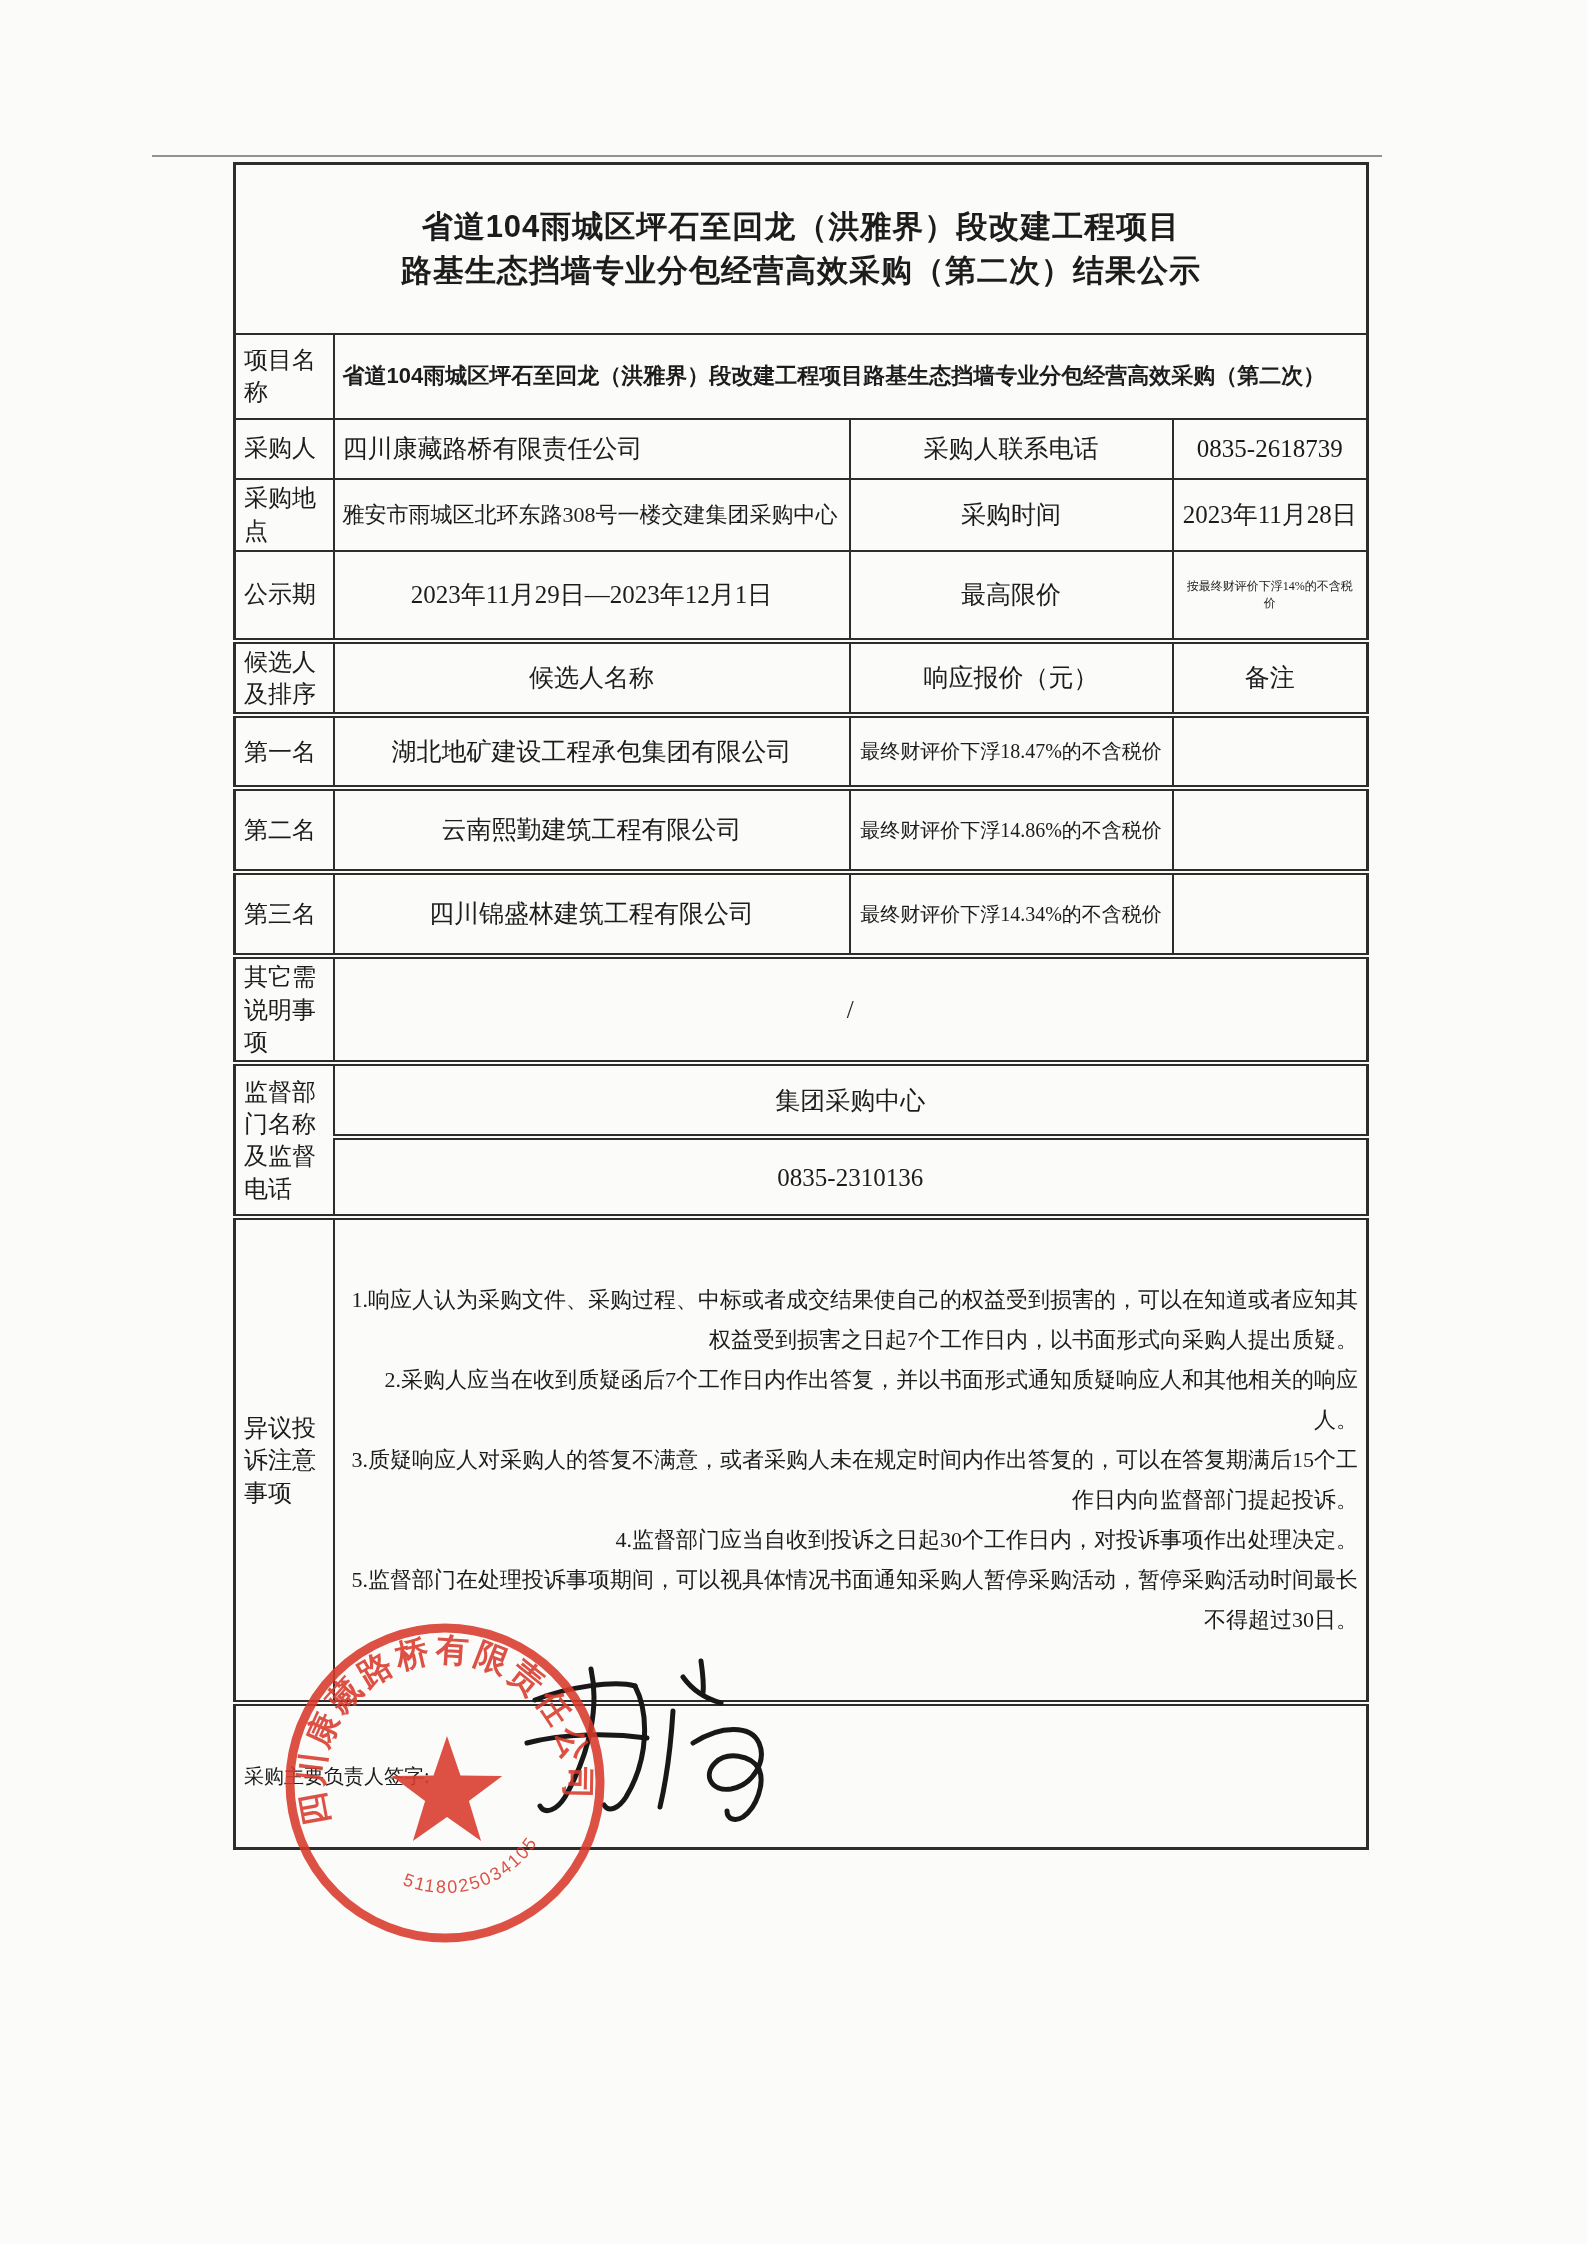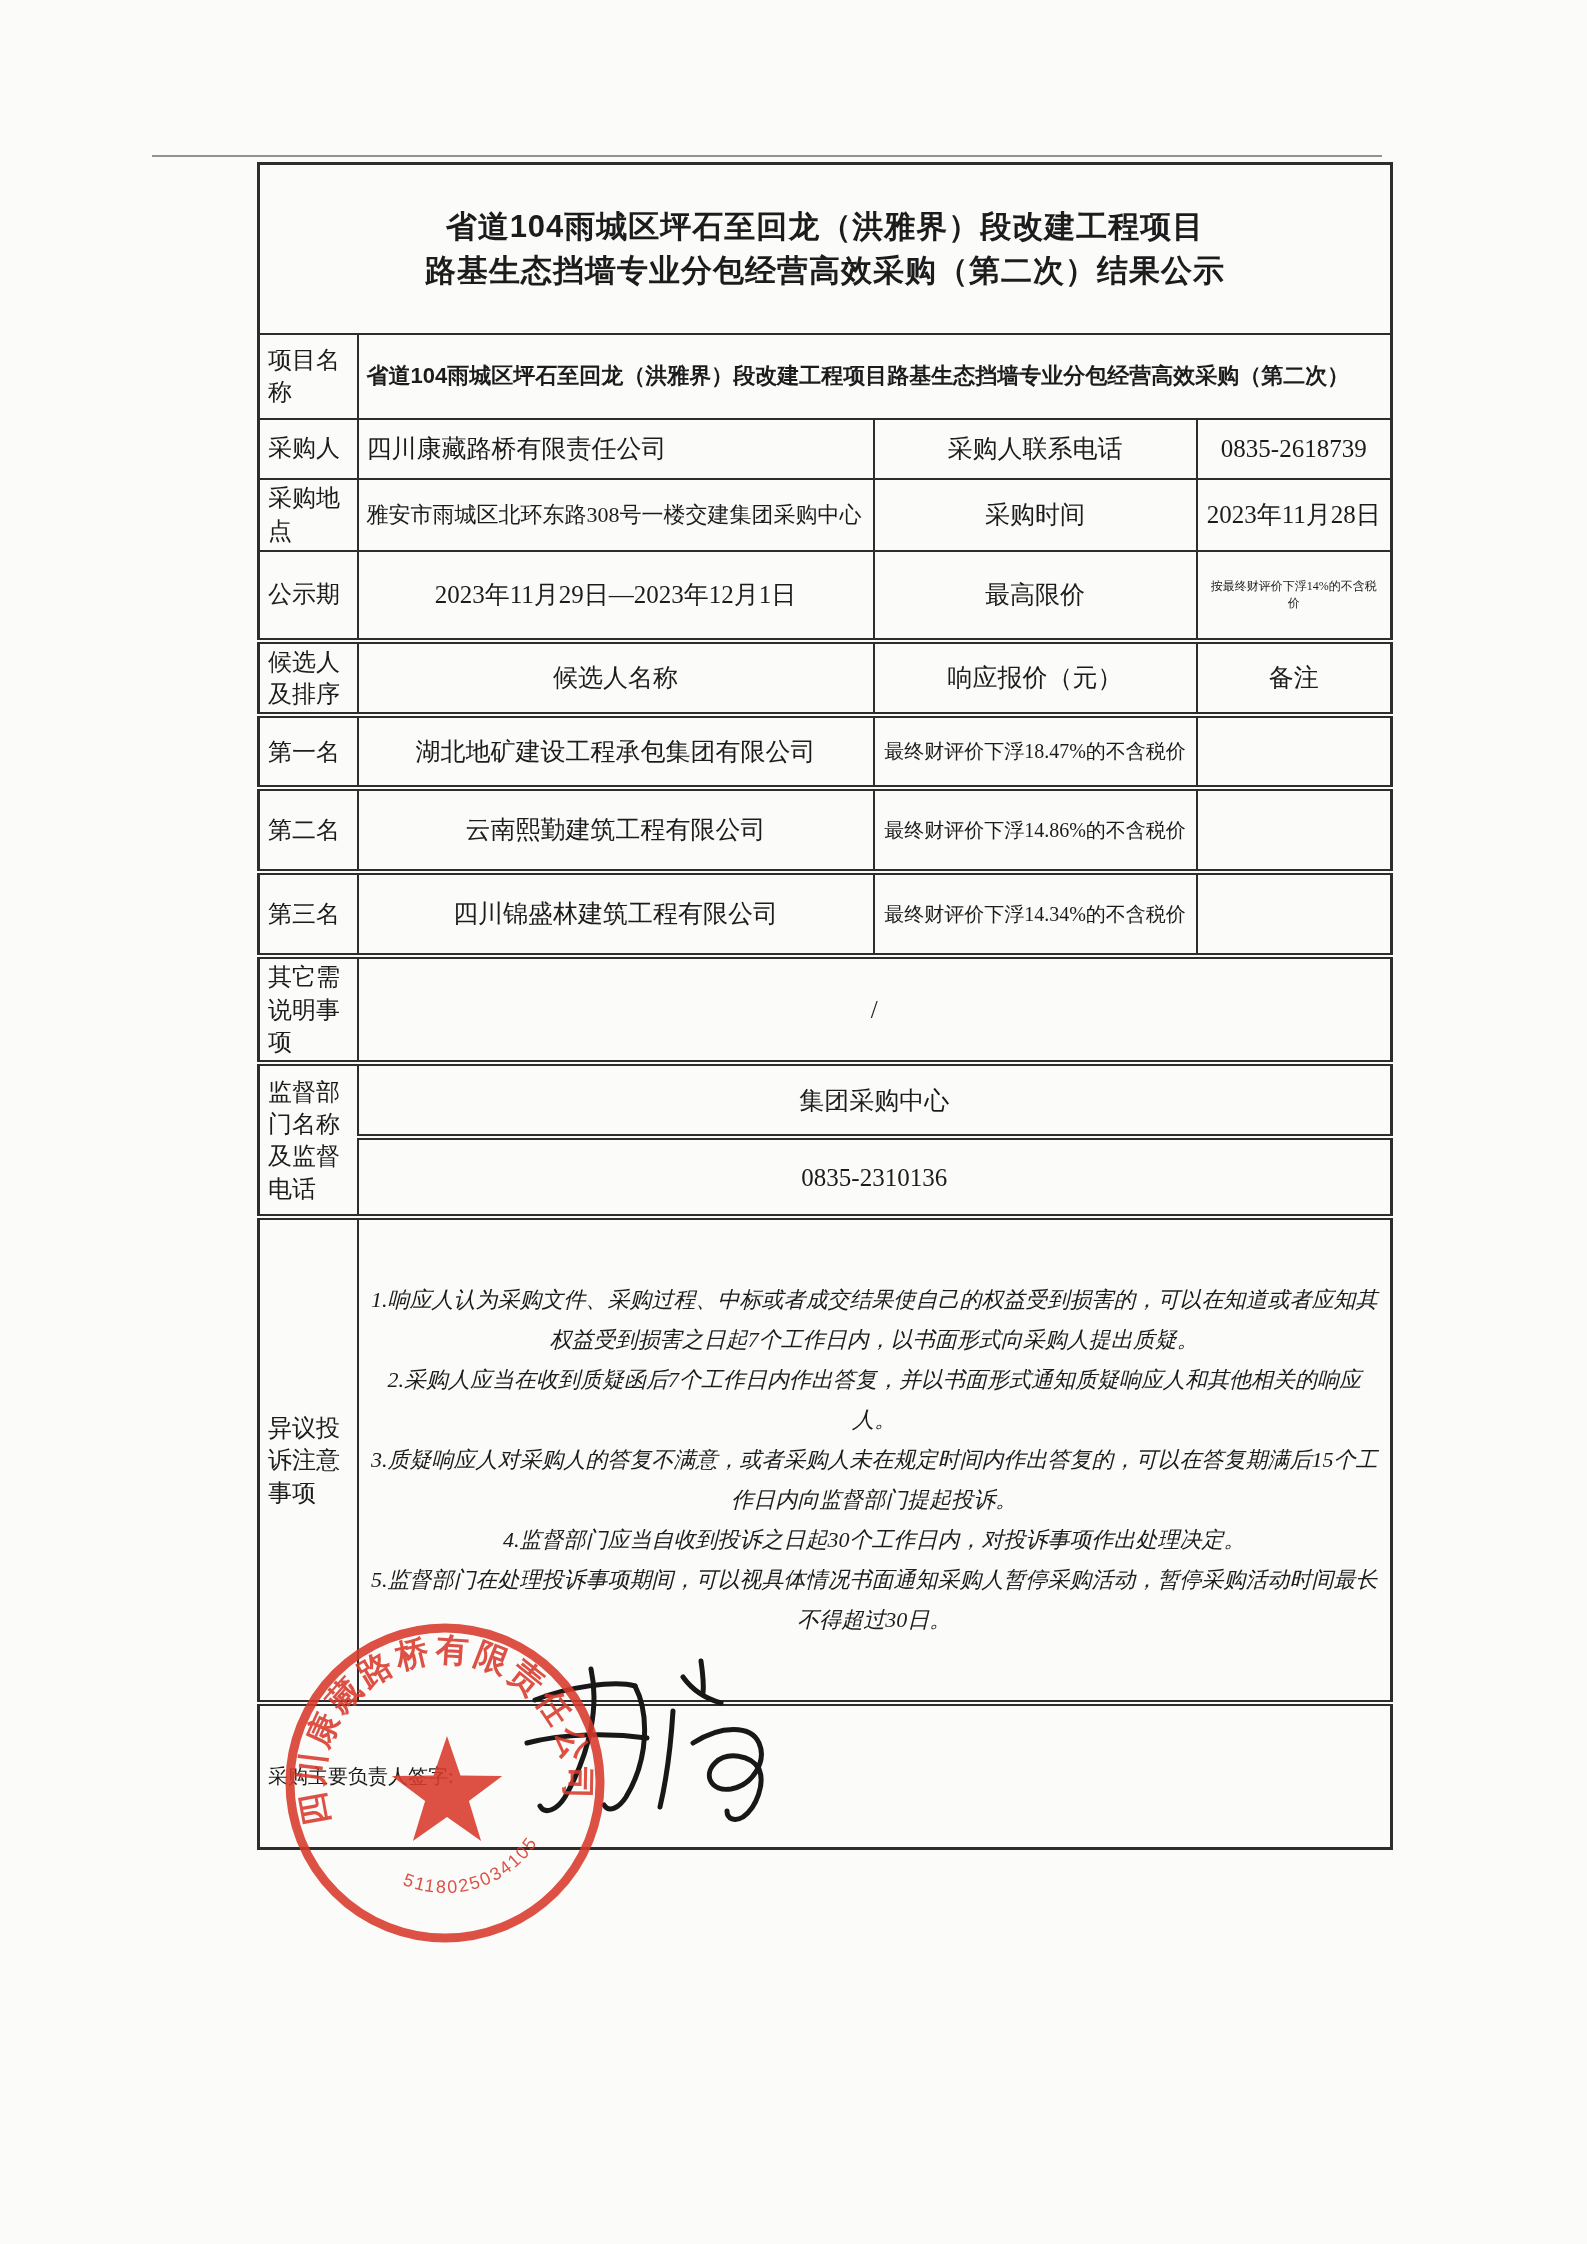--- a/index.html
+++ b/index.html
@@ -7,21 +7,21 @@
     width:1587px;height:2244px;
     background:#fbfbfa;
     font-family:"Liberation Serif","DejaVu Serif",serif;
     color:#1c1c1c;
     position:relative;
     overflow:hidden;
   }
   .page{position:absolute;inset:0;}
   .scan-line{position:absolute;left:152px;top:155px;width:1230px;height:2px;background:#3c3c3c;opacity:.55;}
   table.doc{
-    position:absolute;left:257px;top:162px;width:1133px;
+    position:absolute;left:233px;top:162px;width:1133px;
     border-collapse:collapse;table-layout:fixed;
     border:3px solid #2d2d2d;
   }
   table.doc td{
     border:2px solid #2d2d2d;
     padding:2px 8px;
     vertical-align:middle;
     line-height:1.35;
   }
   tr.dbl td{border-top:6px double #2d2d2d;}
@@ -36,21 +36,21 @@
   .v-project{
     font-family:"Liberation Sans","DejaVu Sans",sans-serif;
     font-weight:600;font-size:22px;white-space:nowrap;overflow:visible;
   }
   .v-small{font-size:22px;white-space:nowrap;border-radius:17px;}
   .v-max{font-size:12px;line-height:27px;text-align:center;padding:2px 5px;margin-left:16px;}
   .v-price{font-size:20px;text-align:center;white-space:nowrap;padding:2px 4px;}
   .hdr{font-size:25px;text-align:center;}
   .objection-cell{padding:10px 10px;}
   .objection-cell p{
-    margin:0;font-size:22px;line-height:40px;text-align:center;font-style:italic;
+    margin:0;font-size:22px;line-height:40px;text-align:right;
   }
   .sig-cell{font-size:20px;padding-left:14px;}
   svg.seal{position:absolute;left:270px;top:1608px;width:350px;height:350px;opacity:.88;}
   svg.sig{position:absolute;left:505px;top:1645px;width:300px;height:195px;}
 </style>
 </head>
 <body>
 
 <div class="page">
 

